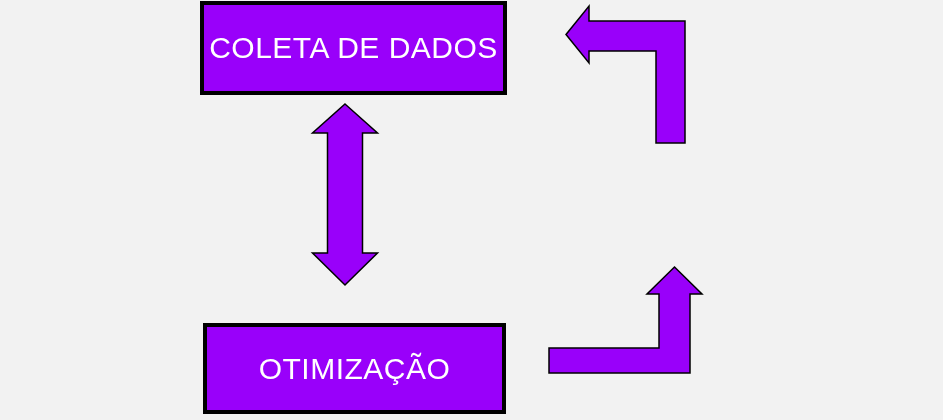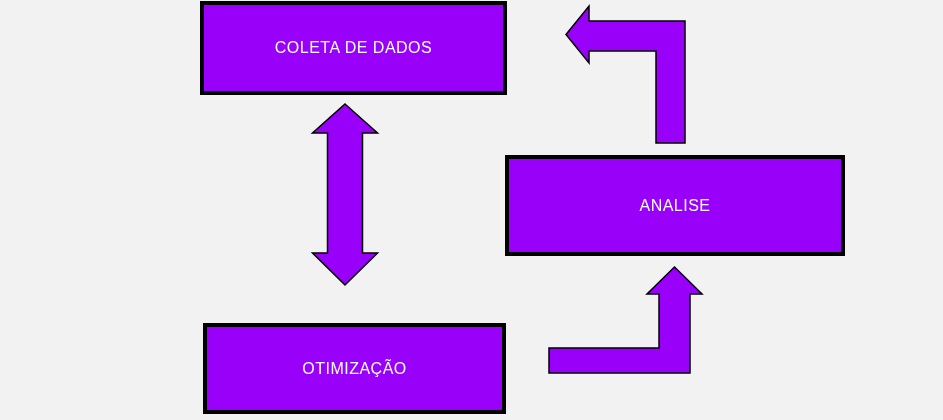--- a/index.html
+++ b/index.html
@@ -18,21 +18,21 @@
     position: absolute;
     box-sizing: border-box;
     background: var(--shape-fill, #9900fa);
     border: 4px solid var(--shape-border, #000);
     display: flex;
     align-items: center;
     justify-content: center;
   }
   .node-label {
     color: var(--text-color, #fff);
-    font-size: 16px;
+    font-size: 30px;
     font-weight: 400;
     letter-spacing: 0.5px;
     white-space: nowrap;
   }
   .node-coleta     { left: 200px; top: 1px;   width: 307px; height: 94px;  }
   .node-analise    { left: 505px; top: 155px; width: 340px; height: 101px; }
   .node-otimizacao { left: 203px; top: 307px; width: 303px; height: 91px; margin-top: 16px;  }
   .arrows-layer {
     position: absolute;
     left: 0; top: 0;
@@ -49,23 +49,20 @@
 </style>
 </head>
 <body>
 
 <div class="canvas">
 
   <div class="node node-coleta">
     <span class="node-label">COLETA DE DADOS</span>
   </div>
 
-  <div class="node node-analise">
-    <span class="node-label">ANALISE</span>
-  </div>
 
   <div class="node node-otimizacao">
     <span class="node-label">OTIMIZAÇÃO</span>
   </div>
 
   <svg class="arrows-layer" viewBox="0 0 943 420" xmlns="http://www.w3.org/2000/svg">
 
     <polygon class="arrow-shape" points="345,104 377.5,133 362.5,133 362.5,253 377.5,253 345,285 312.5,253 327.5,253 327.5,133 312.5,133"></polygon>
 
     <polygon class="arrow-shape" points="566,34.5 589,6 589,21 685,21 685,143 656,143 656,51 589,51 589,63"></polygon>

